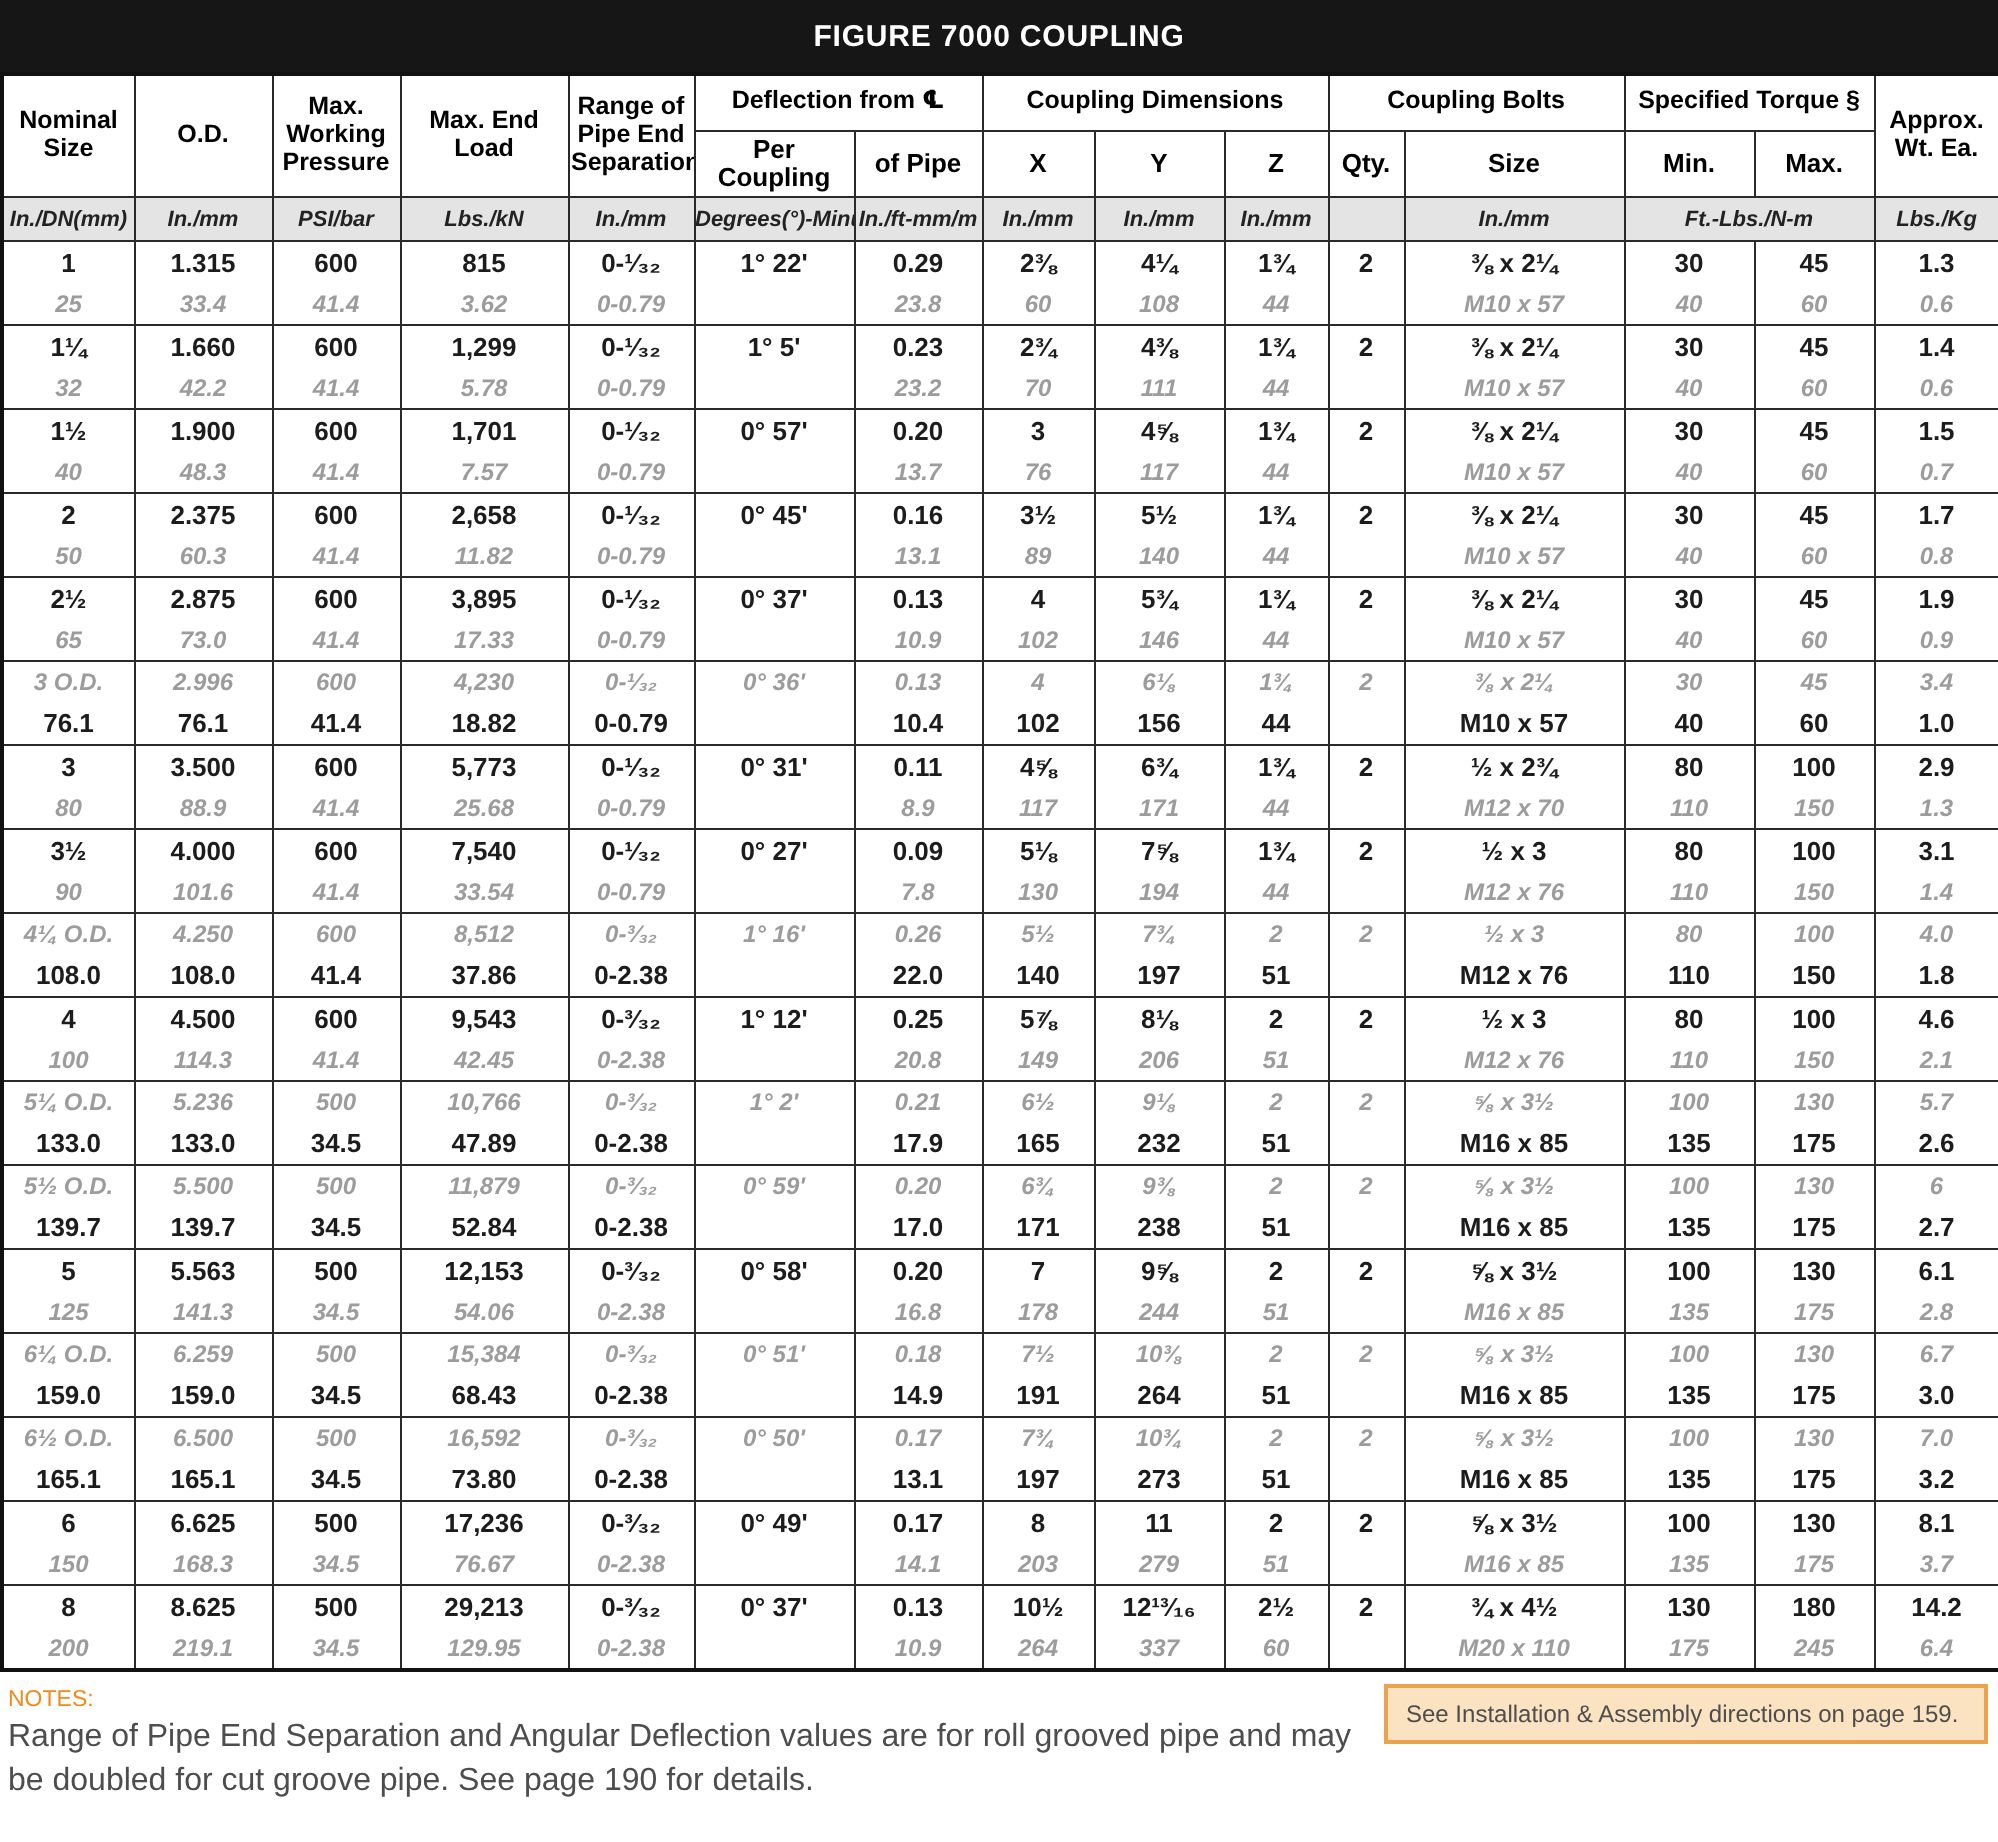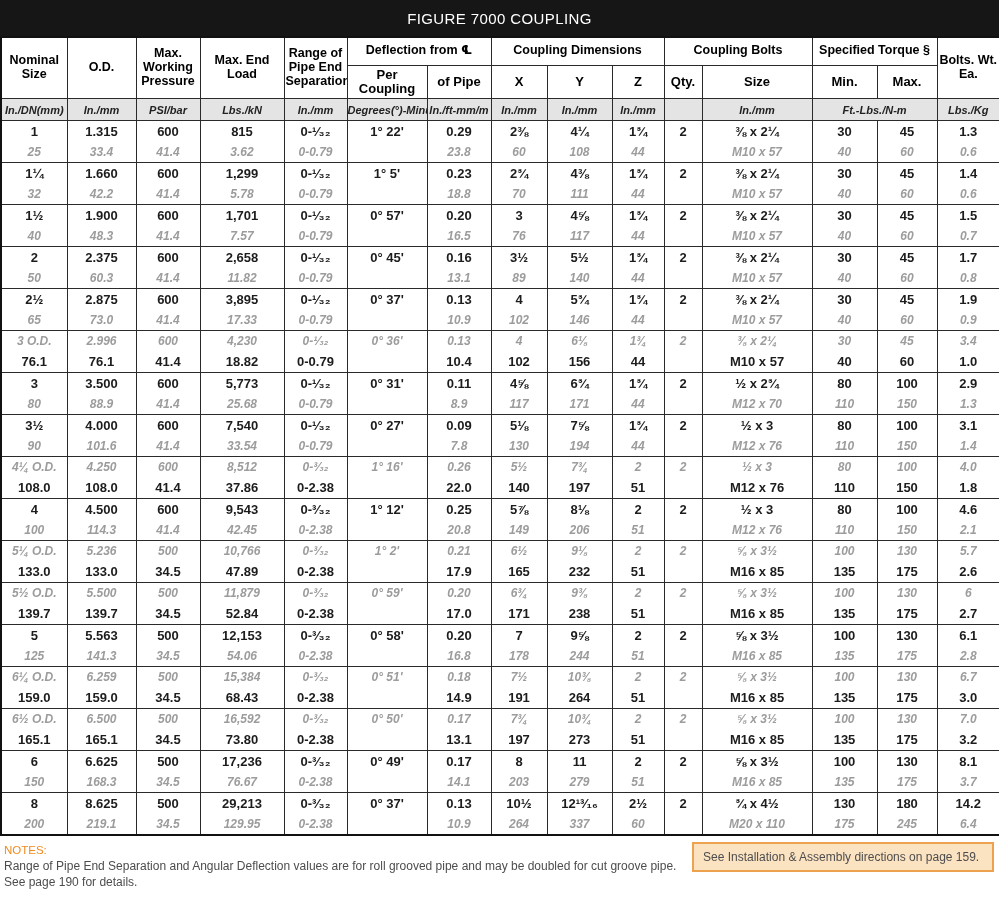--- a/index.html
+++ b/index.html
@@ -13,21 +13,21 @@
     --line:#2A2A2A;
   }
   *{box-sizing:border-box;}
   html,body{margin:0;padding:0;background:#fff;}
   body{width:999px;font-family:"Liberation Sans","DejaVu Sans",sans-serif;}
   .page{width:999px;height:921px;background:#fff;overflow:hidden;}
 
   .title-bar{
     height:36px;background:var(--title_bar_bg);color:#fff;
     display:flex;align-items:center;justify-content:center;
-    font-weight:normal;font-size:15px;letter-spacing:.4px;
+    font-weight:bold;font-size:15px;letter-spacing:.4px;
   }
 
   table{border-collapse:collapse;width:999px;table-layout:fixed;border:2px solid #111;}
   th,td{border:1px solid var(--line);padding:0;text-align:center;vertical-align:middle;overflow:hidden;}
 
   thead tr.h1 th, thead tr.h2 th{
     font-weight:bold;font-size:12.5px;line-height:1.1;color:#000;
     padding:2px 1px;background:#fff;
   }
   thead tr.h1 th{height:28px;}
@@ -39,21 +39,21 @@
   }
 
   tbody .l1{display:block;line-height:21px;font-size:13px;font-weight:bold;color:var(--ink);white-space:nowrap;}
   tbody .l2{display:block;line-height:20px;font-size:12px;font-weight:bold;font-style:italic;color:var(--metric_gray);white-space:nowrap;min-height:20px;}
   tbody tr.od-row .l1{font-style:italic;color:var(--metric_gray);font-size:12px;}
   tbody tr.od-row .l2{font-style:normal;color:var(--ink);font-size:13px;}
 
   .notes{display:flex;align-items:flex-start;padding:6px 4px 0 4px;gap:10px;}
   .notes-left{flex:1;padding-top:2px;}
   .notes-head{color:var(--accent_orange);font-weight:normal;font-size:11.5px;margin-bottom:2px;}
-  .notes-line{font-size:12px;color:#4D4D4D;line-height:1.35;}
+  .notes-line{font-size:16px;color:#4D4D4D;line-height:1.35;}
   .notes-box{
     width:302px;background:var(--note_box_bg);
     border:2px solid var(--note_box_border);
     padding:5px 9px;margin-right:1px;
   }
   .notes-box .box-line{font-size:12px;color:#4D4D4D;line-height:1.35;}
 </style>
 </head>
 <body>
 
@@ -85,21 +85,21 @@
       <tr class="h1">
         <th rowspan="2">Nominal Size</th>
         <th rowspan="2">O.D.</th>
         <th rowspan="2">Max. Working Pressure</th>
         <th rowspan="2">Max. End Load</th>
         <th rowspan="2">Range of Pipe End Separation</th>
         <th colspan="2">Deflection from ℄</th>
         <th colspan="3">Coupling Dimensions</th>
         <th colspan="2">Coupling Bolts</th>
         <th colspan="2">Specified Torque §</th>
-        <th rowspan="2">Bolts. Wt. Ea.</th>
+        <th rowspan="2">Approx. Wt. Ea.</th>
       </tr>
       <tr class="h2">
         <th>Per Coupling</th>
         <th>of Pipe</th>
         <th>X</th>
         <th>Y</th>
         <th>Z</th>
         <th>Qty.</th>
         <th>Size</th>
         <th>Min.</th>
@@ -205,21 +205,21 @@
       <td>
             <span class="l1">0-¹⁄₃₂</span>
             <span class="l2">0-0.79</span>
           </td>
       <td>
             <span class="l1">1° 5'</span>
             <span class="l2"></span>
           </td>
       <td>
             <span class="l1">0.23</span>
-            <span class="l2">18.8</span>
+            <span class="l2">23.2</span>
           </td>
       <td>
             <span class="l1">2¾</span>
             <span class="l2">70</span>
           </td>
       <td>
             <span class="l1">4⅜</span>
             <span class="l2">111</span>
           </td>
       <td>
@@ -267,21 +267,21 @@
       <td>
             <span class="l1">0-¹⁄₃₂</span>
             <span class="l2">0-0.79</span>
           </td>
       <td>
             <span class="l1">0° 57'</span>
             <span class="l2"></span>
           </td>
       <td>
             <span class="l1">0.20</span>
-            <span class="l2">16.5</span>
+            <span class="l2">13.7</span>
           </td>
       <td>
             <span class="l1">3</span>
             <span class="l2">76</span>
           </td>
       <td>
             <span class="l1">4⅝</span>
             <span class="l2">117</span>
           </td>
       <td>

